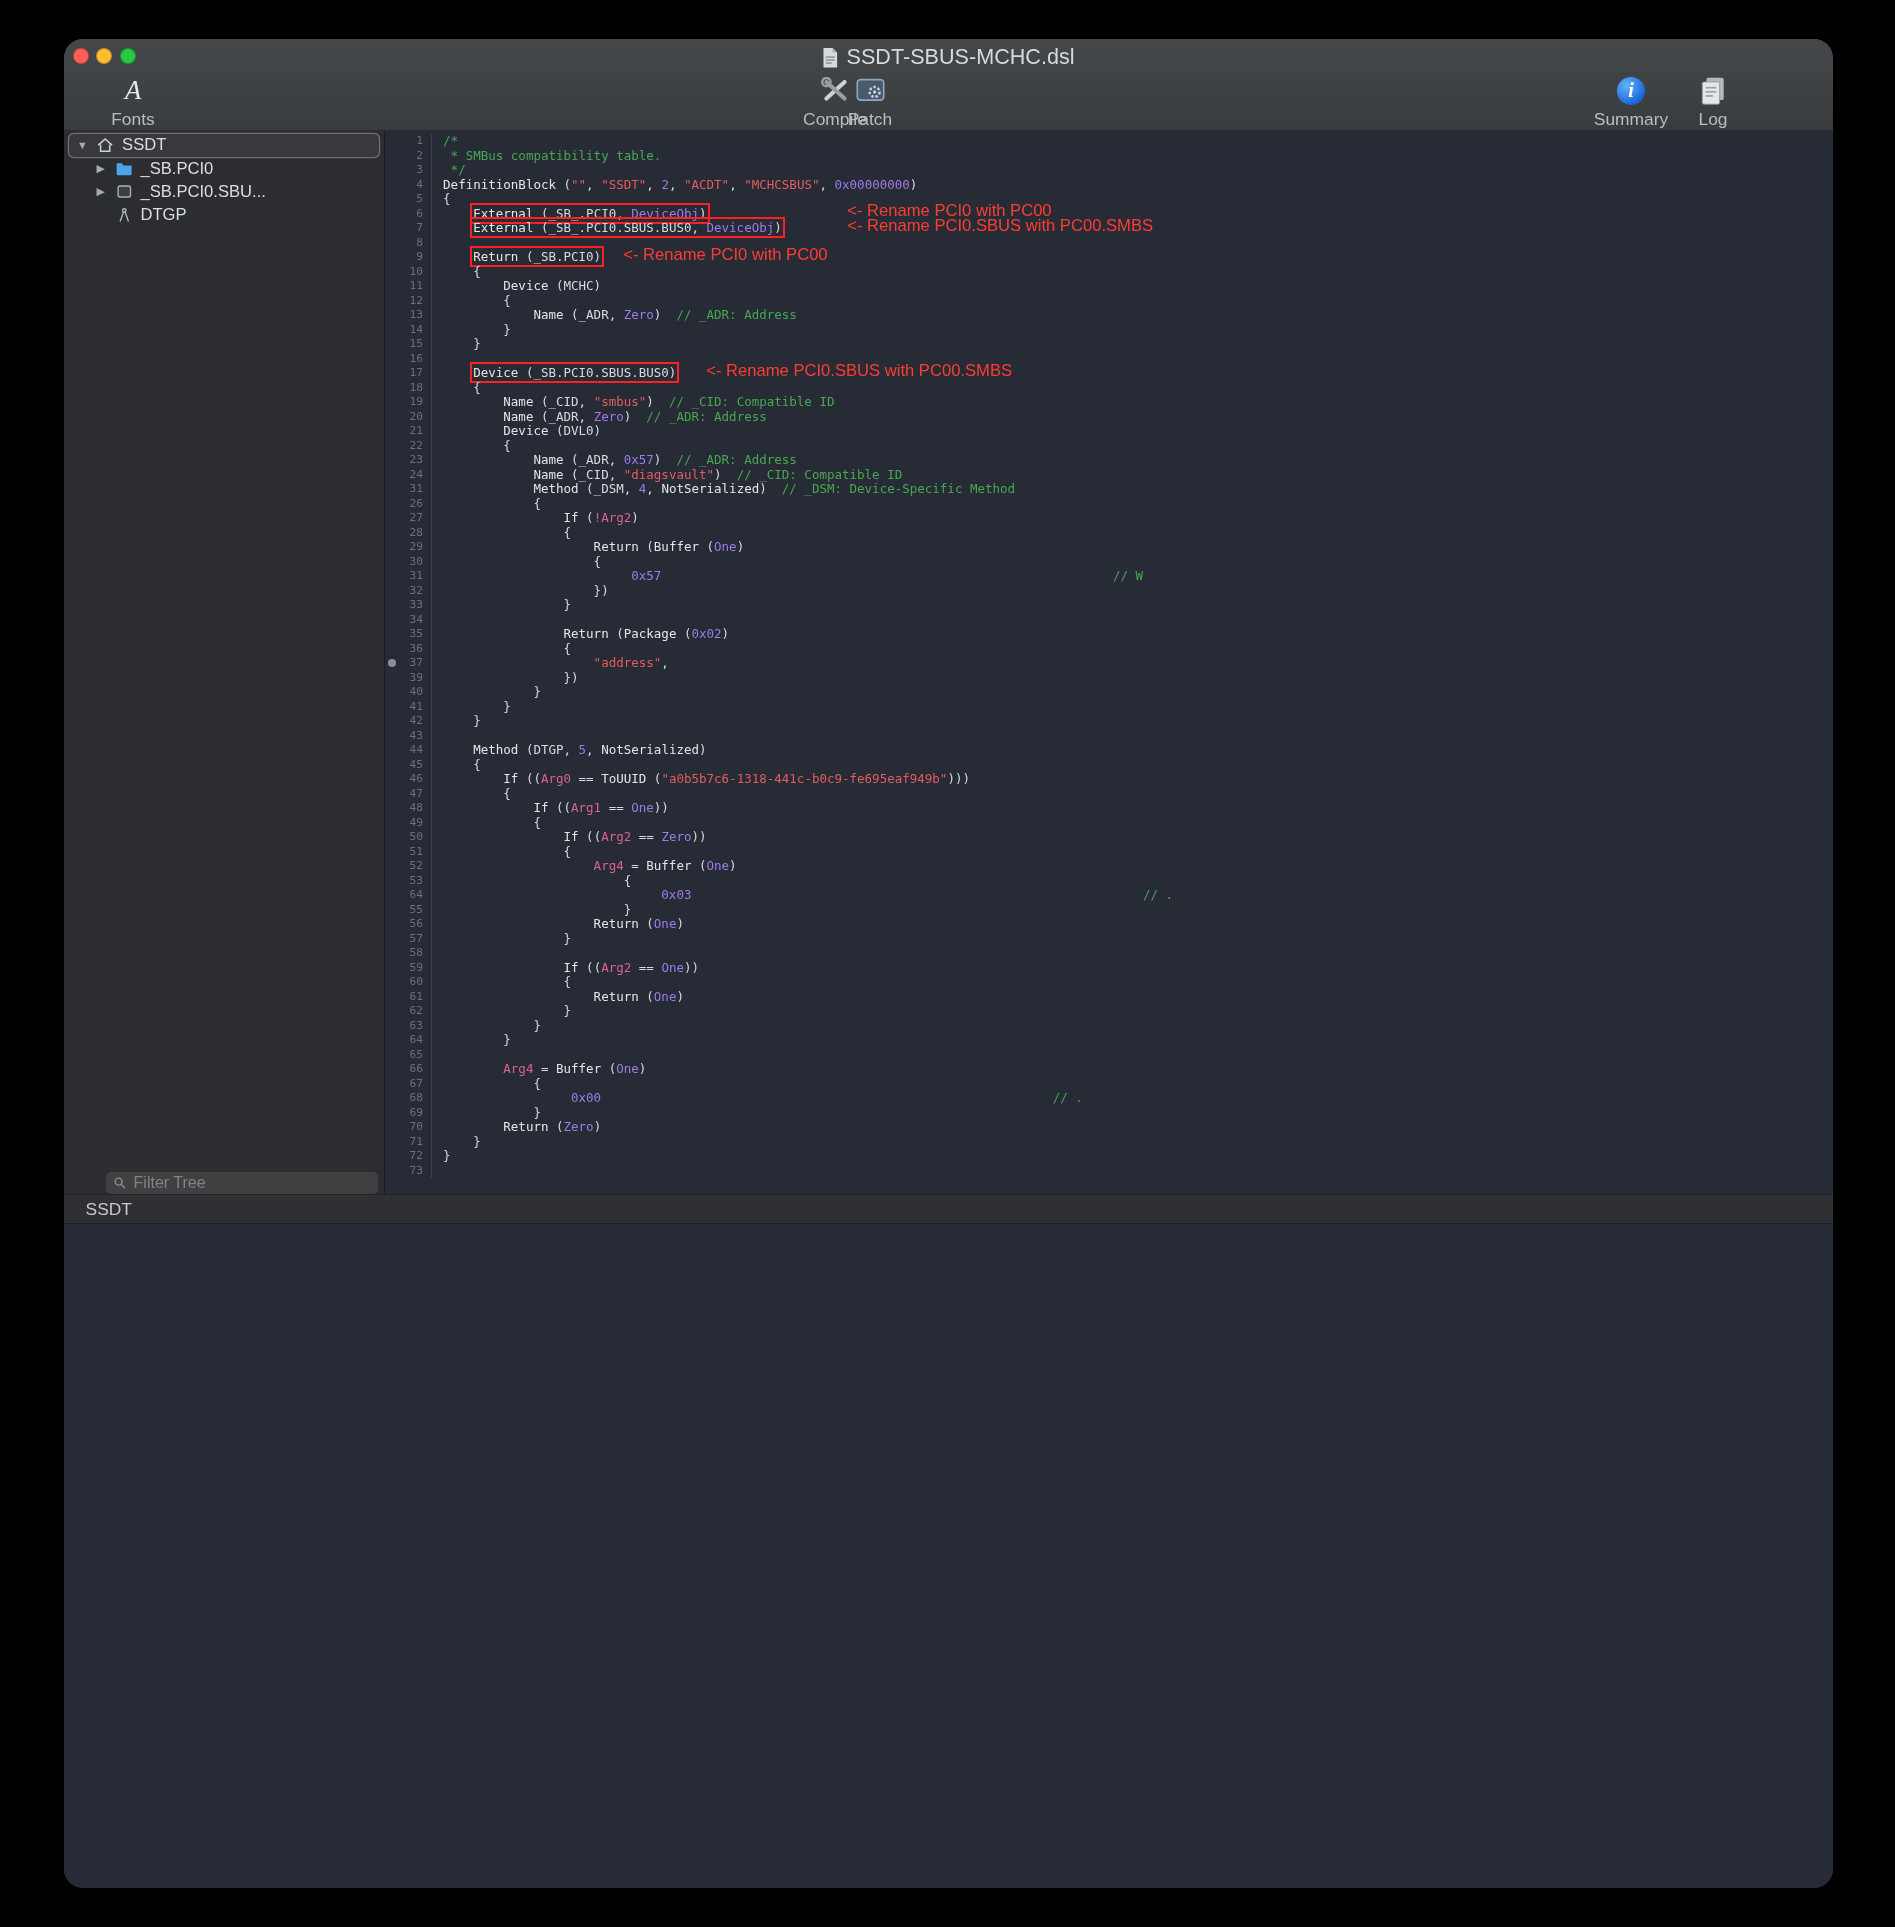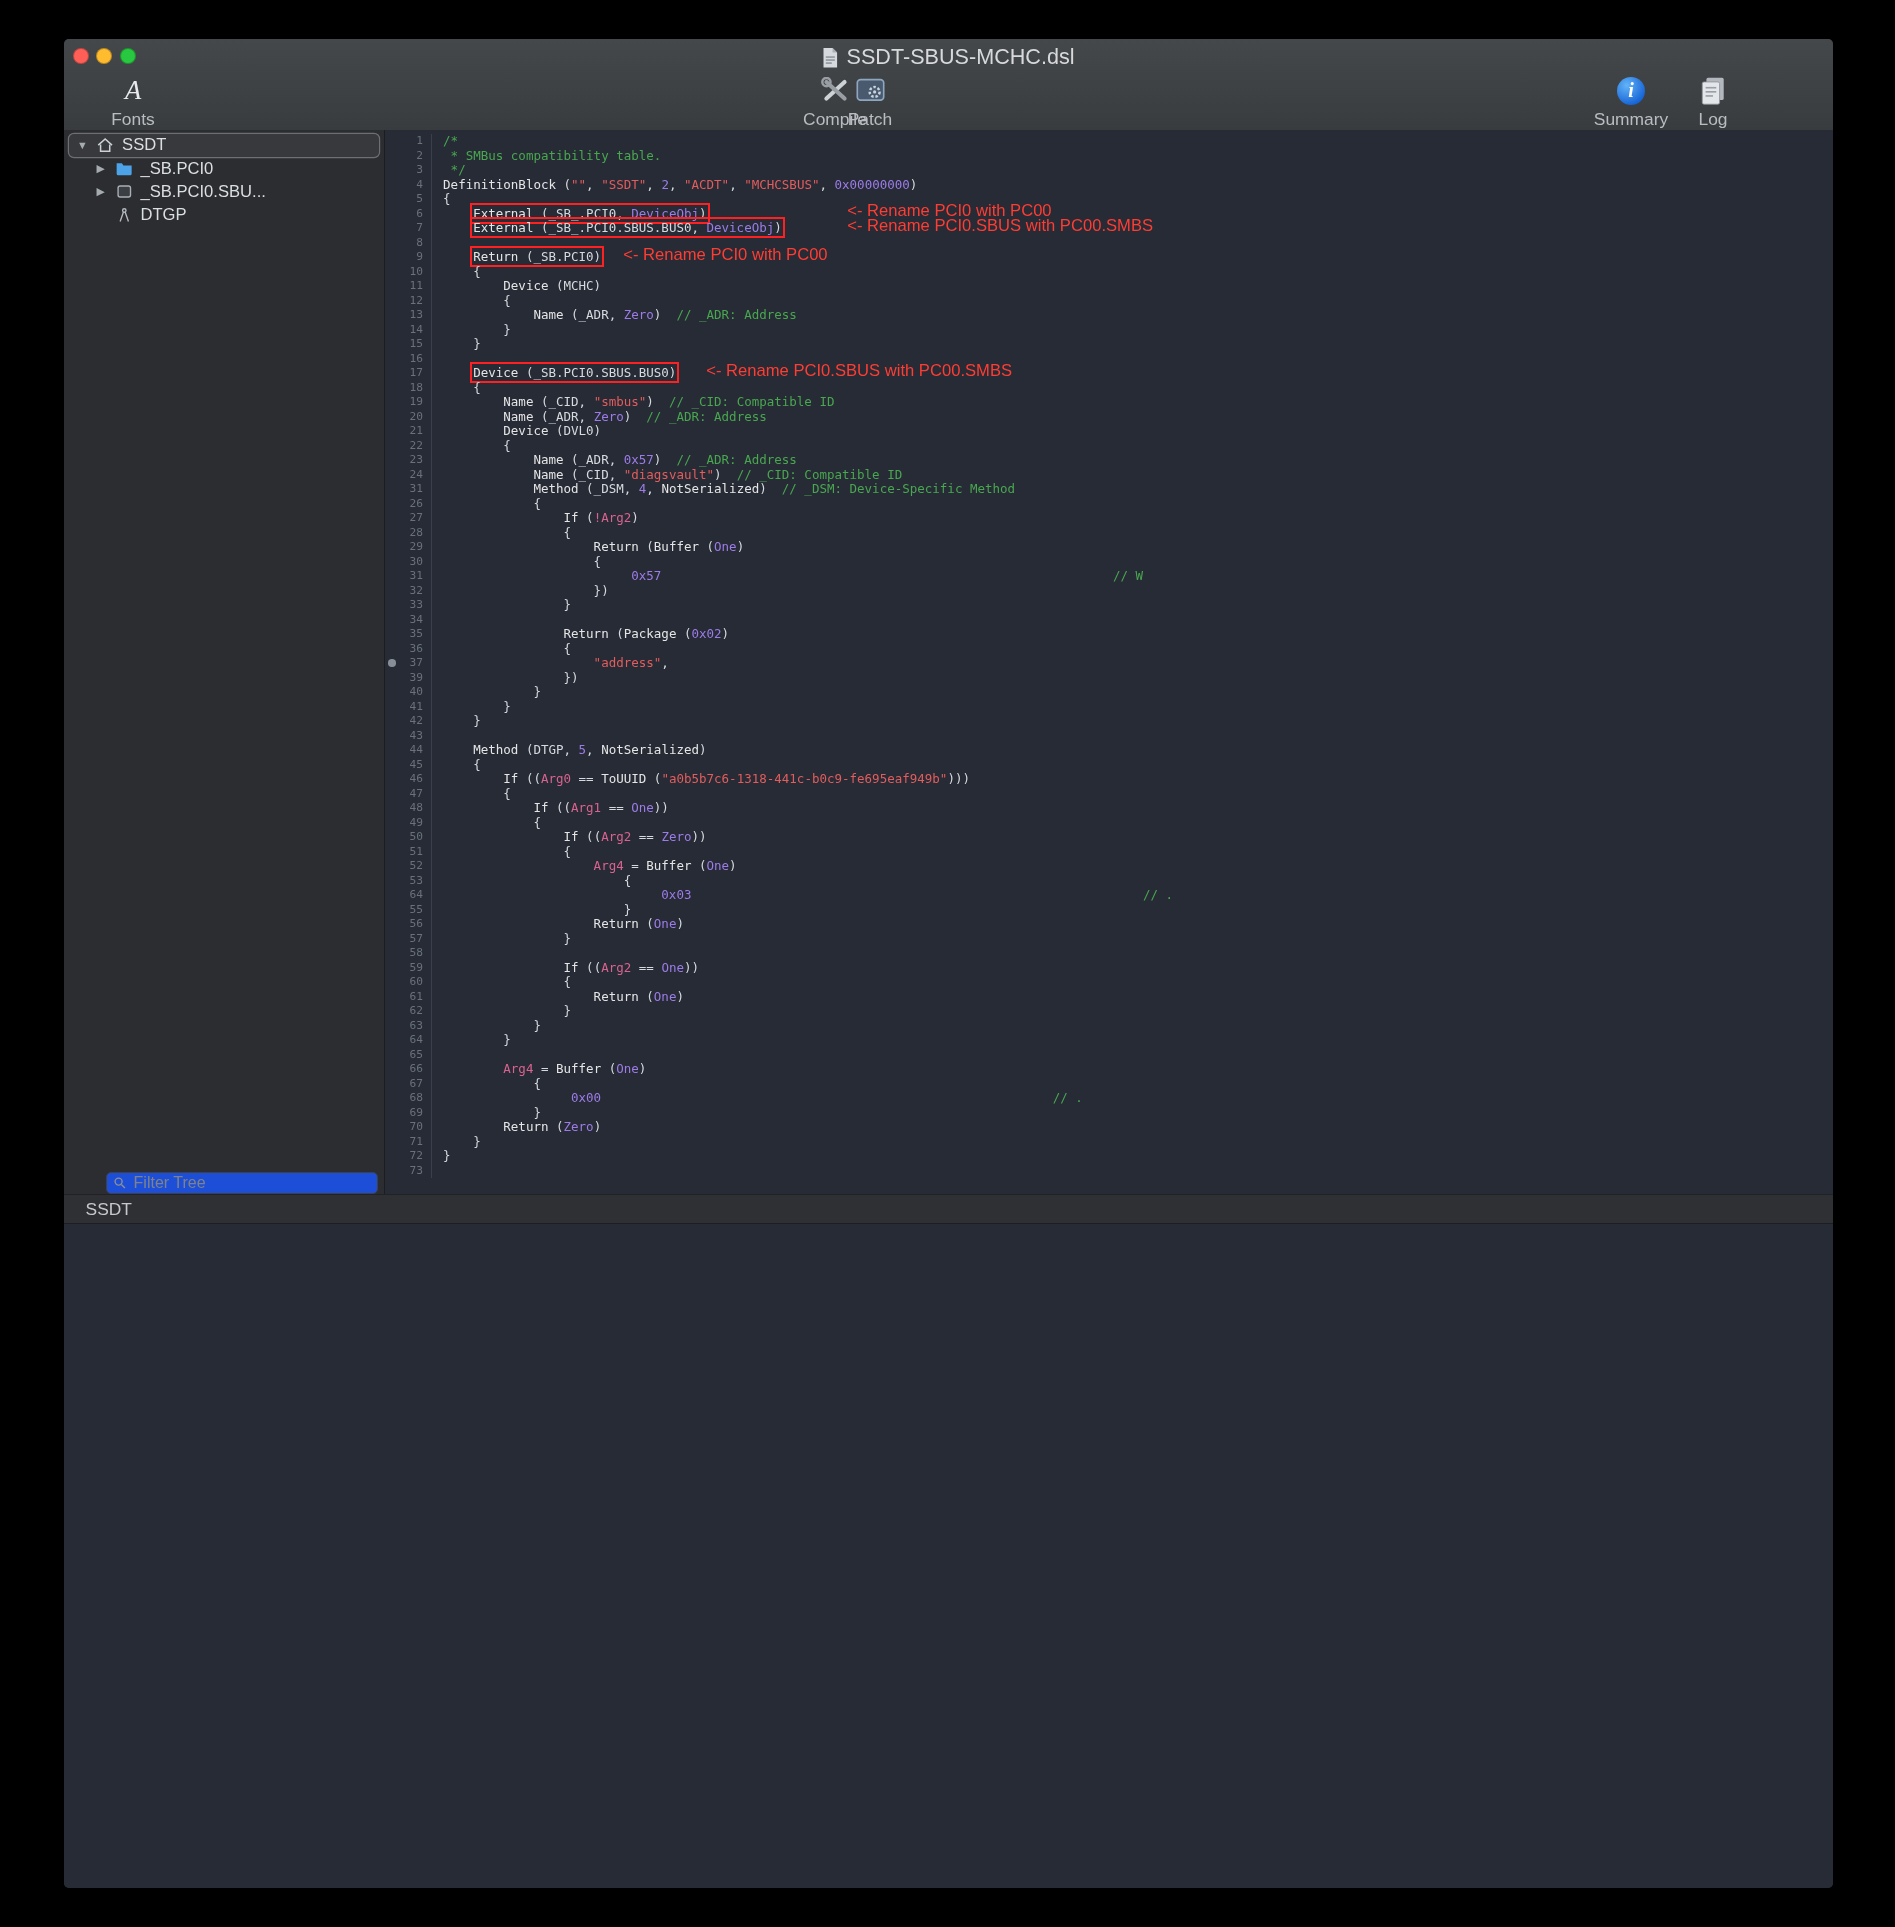--- a/index.html
+++ b/index.html
@@ -1,18 +1,18 @@
 <!DOCTYPE html>
 <html style="font-size:13.3px"><head>
 <meta charset="utf-8">
 <style>
   html,body{margin:0;padding:0}
   body{width:1896px;height:1927px;background:#000;font-family:"Liberation Sans",sans-serif;position:relative;overflow:hidden}
 
-  .window{position:absolute;left:64px;top:39px;width:1769px;height:1849px;border-radius:5px;
+  .window{position:absolute;left:64px;top:39px;width:1769px;height:1849px;border-radius:19px;
           background:#262b36;overflow:hidden;box-shadow:0 25px 66px rgba(0,0,0,.6)}
 
   
   .chrome{position:absolute;top:0;left:0;right:0;height:91px;
           background:linear-gradient(#45484b,#393c3f);border-bottom:0.8px solid #17181a}
   .tl{position:absolute;top:9.1px;width:16px;height:16px;border-radius:50%;border:0.8px solid rgba(0,0,0,.25);box-sizing:border-box}
   .tl.red{left:9.1px;background:#ff5f57}
   .tl.yellow{left:32px;background:#febc2e}
   .tl.green{left:56px;background:#28c840}
   .title-row{position:absolute;top:3.3px;left:0;right:0;height:30px;display:flex;align-items:center;justify-content:center;gap:7.5px}
@@ -32,21 +32,21 @@
   .sidebar{position:absolute;left:0;top:0;width:321px;height:1064px;background:#2b2d30;border-right:0.8px solid #1b1d20;box-sizing:border-box}
   .tree{padding-top:4.2px}
   .trow{display:flex;align-items:center;height:22.4px;margin:0 5px 0.8px 5px;padding-left:6.6px;border-radius:5px;
         color:#dcdfe2;font-size:16.6px;gap:6.6px;white-space:nowrap;overflow:hidden}
   .trow.child{padding-left:25px}
   .trow.selected{background:#37393d;box-shadow:0 0 0 1.2px #6c7074}
   .disc{width:13.3px;flex:none;font-size:10.8px;color:#a6abb0;text-align:center}
   .ticon{width:20px;height:18.3px;flex:none;display:flex;align-items:center;justify-content:center}
 
   .filter-wrap{position:absolute;left:42px;top:1042px;width:272px;height:22.4px}
-  .filter-wrap input{width:100%;height:100%;box-sizing:border-box;background:#1d4ed8;border:0.8px solid #3e4145;
+  .filter-wrap input{width:100%;height:100%;box-sizing:border-box;background:#404040;border:0.8px solid #3e4145;
         border-radius:5px;color:#d5d7da;font-size:16px;padding:0 6.6px 0 26.6px;outline:none;font-family:"Liberation Sans",sans-serif}
   .filter-wrap input::placeholder{color:#7f8388}
   .filter-wrap .mag{position:absolute;left:6.6px;top:4.2px;pointer-events:none}
 
   .statusbar{position:absolute;left:0;top:1064px;right:0;height:30px;background:#2e3034;
              border-top:0.8px solid #202226;border-bottom:0.8px solid #1c1e21;box-sizing:border-box;
              display:flex;align-items:center;color:#c6c8cb;font-size:17.4px;padding-left:21.6px}
 
   
   .editor{position:absolute;left:321px;top:0;right:0;height:1064px;overflow:hidden;background:#262b36}

